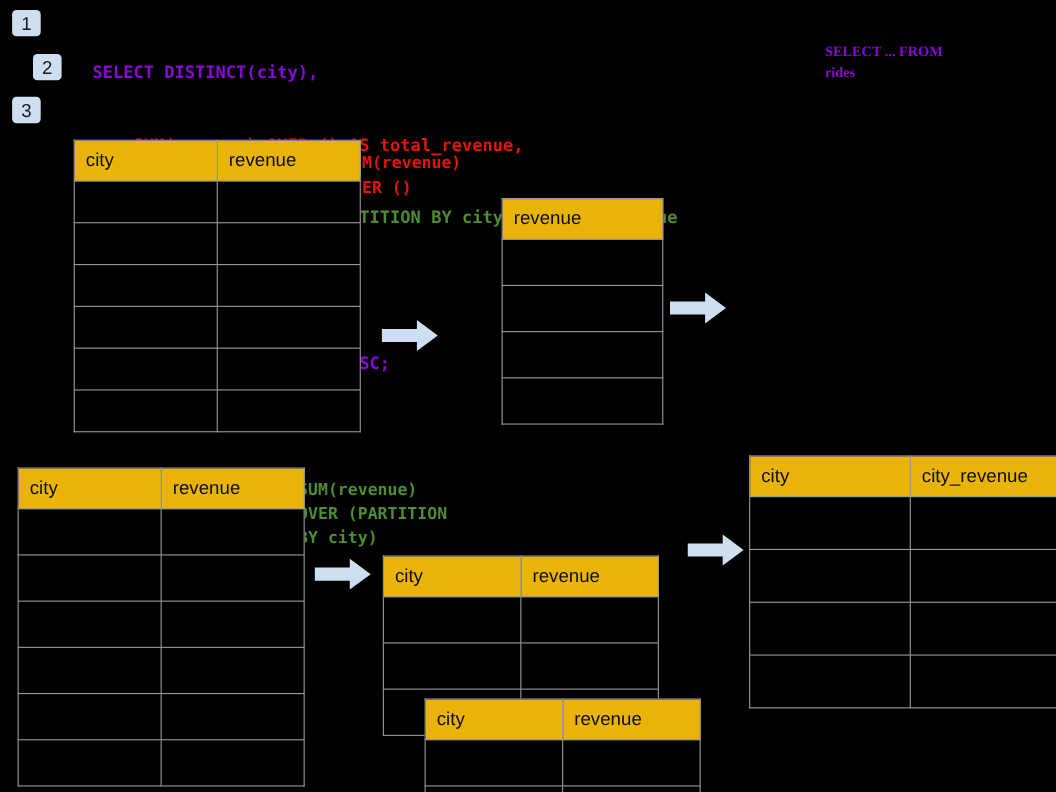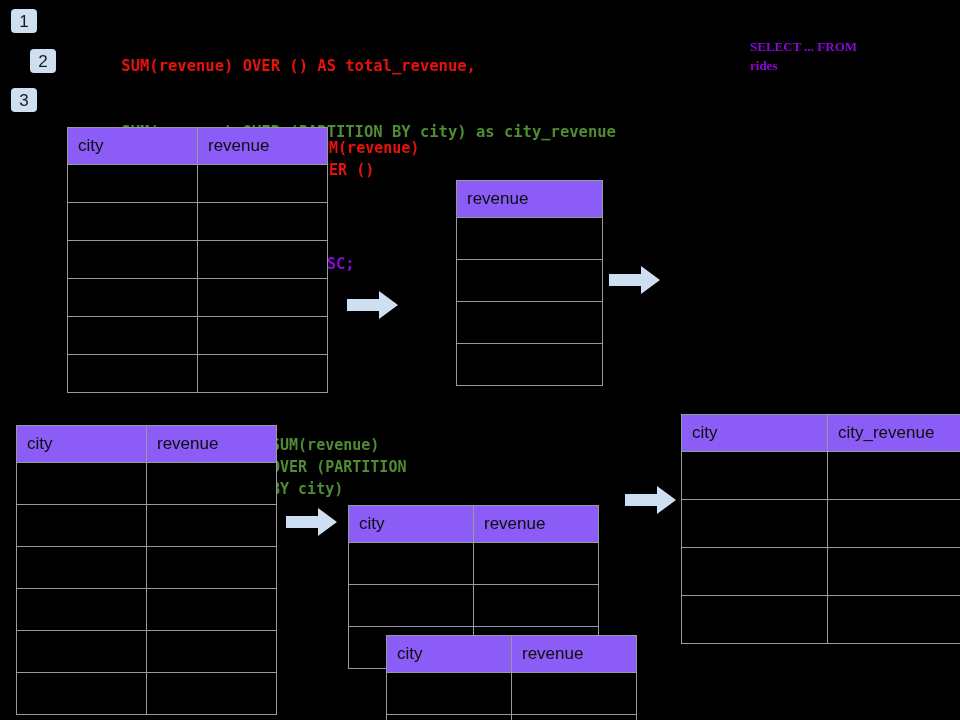--- a/index.html
+++ b/index.html
@@ -82,21 +82,21 @@
     background: #000000;
   }
   .tbl td {
     border: 1px solid #9a9a9a;
     background: #000000;
     padding: 0;
     height: 38px;
   }
   .tbl th {
     border: 1px solid #9a9a9a;
-    background: #8b5cf6;
+    background: #eab308;
     color: #0d0d0d;
     font-family: "Liberation Sans", sans-serif;
     font-size: 17px;
     font-weight: normal;
     text-align: left;
     padding: 0 0 0 10px;
     height: 36px;
   }
 
   
@@ -142,20 +142,21 @@
   <span>1</span>
 </div>
 <div class="badge" id="badge-2">
   <span>2</span>
 </div>
 <div class="badge" id="badge-3">
   <span>3</span>
 </div>
 
 <div class="code" id="sql-block">
+  <div class="sql-line c-purple">SELECT DISTINCT(city),</div>
   <div class="sql-line c-red">    SUM(revenue) OVER () AS total_revenue,</div>
   <div class="sql-line c-green">    SUM(revenue) OVER (PARTITION BY city) as city_revenue</div>
   <div class="sql-line c-purple">  FROM rides</div>
   <div class="sql-line c-purple">  ORDER by city_revenue DESC;</div>
 </div>
 
 <div id="sql-aside">SELECT ... FROM
 rides</div>
 
 <div class="annot" id="annot-over-empty">SUM(revenue)

